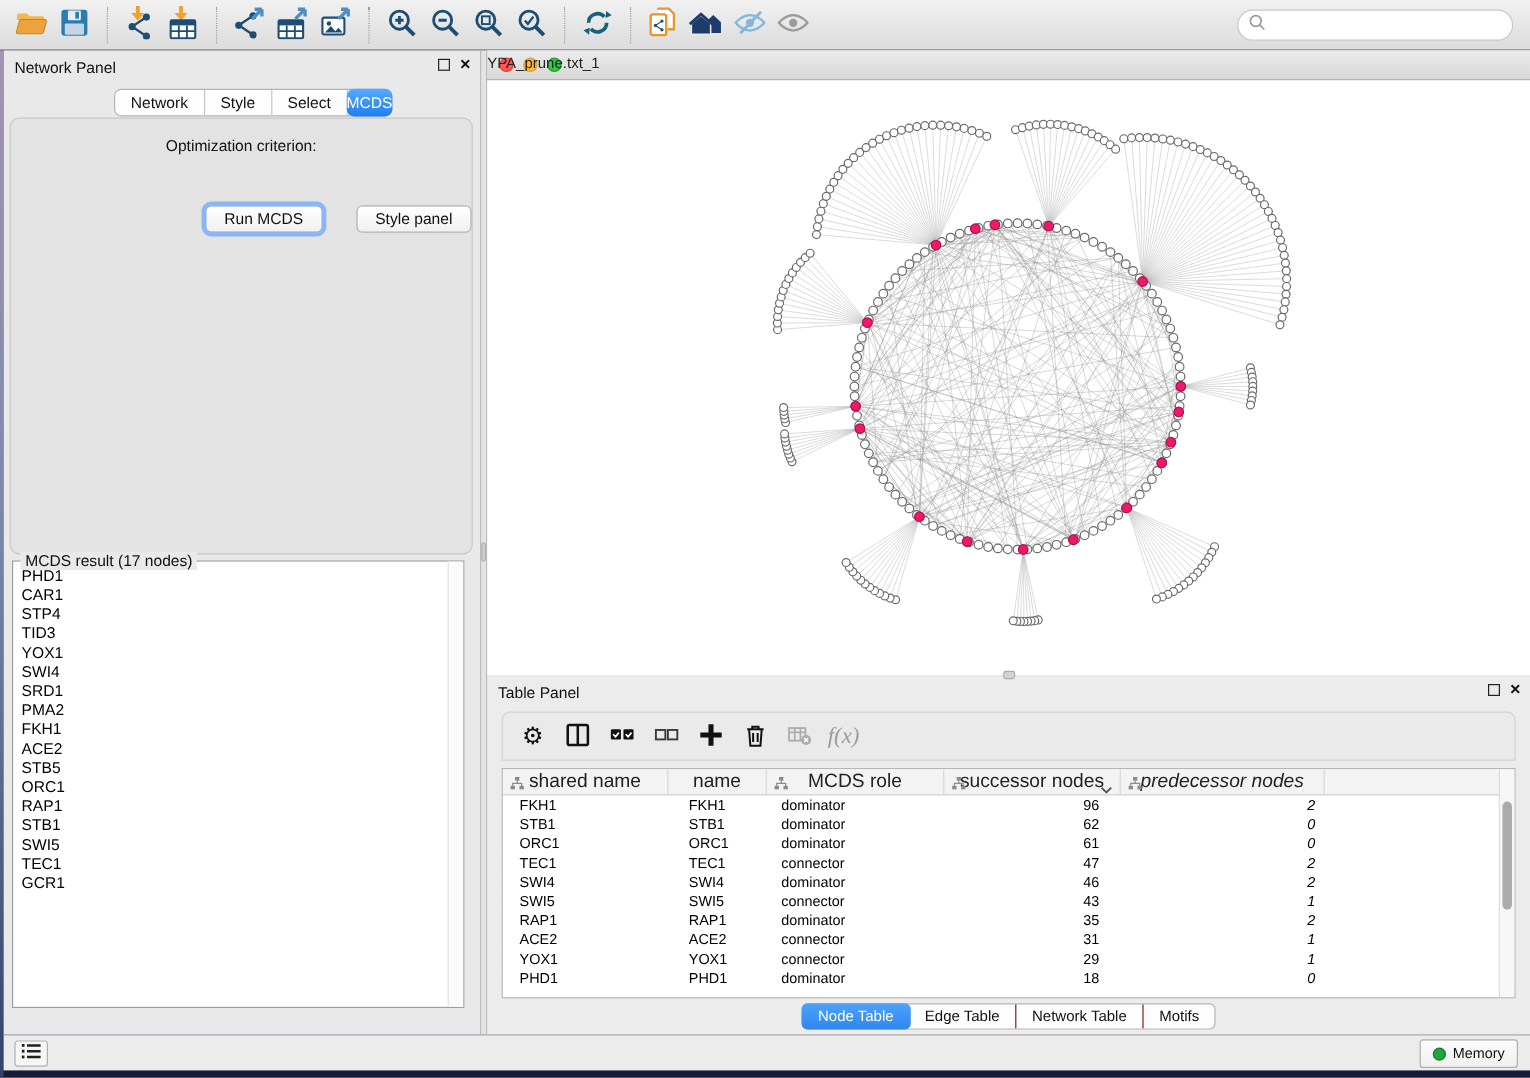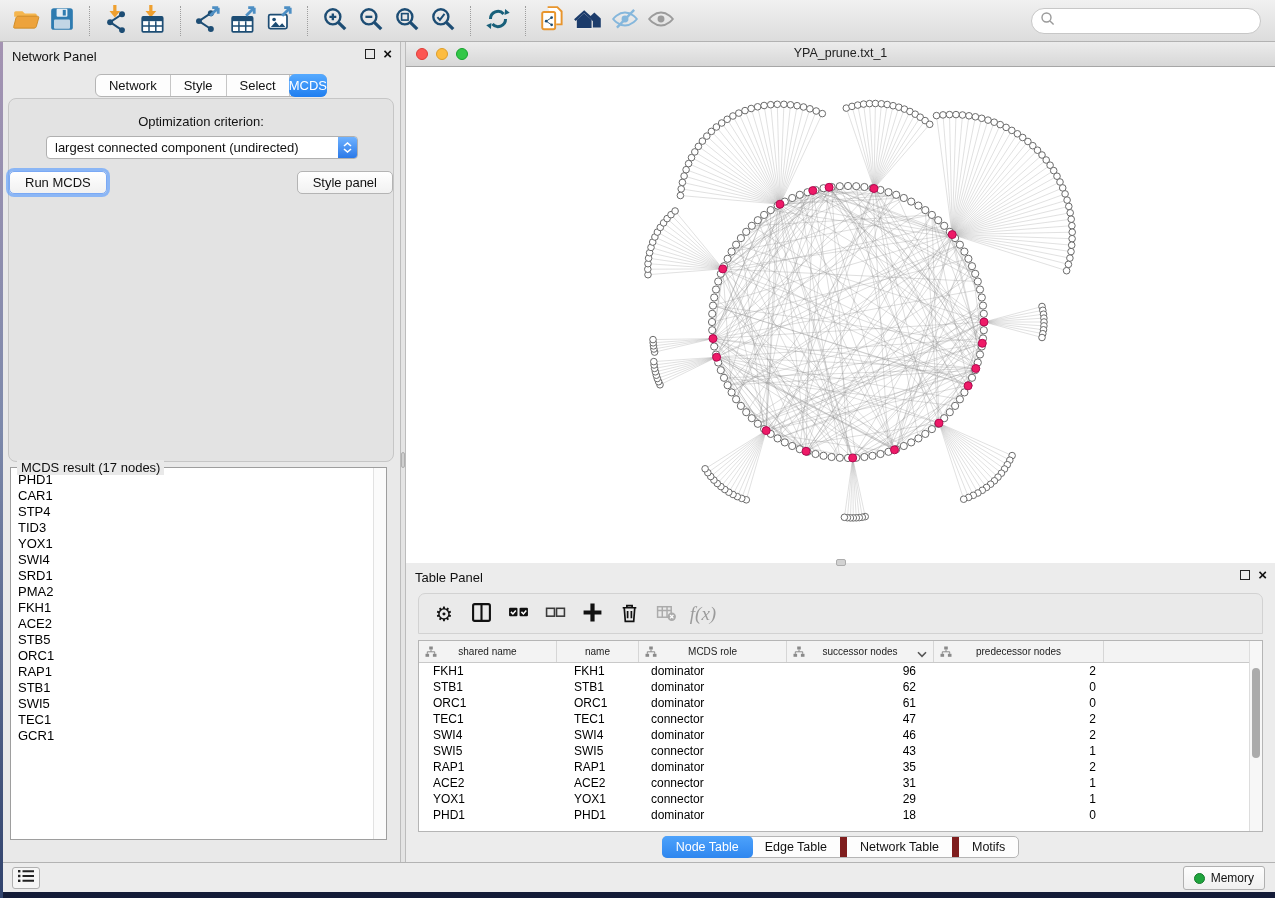--- a/index.html
+++ b/index.html
@@ -40,21 +40,21 @@
   .cp-inner { position:absolute; left:5px; top:56px; width:386px; height:364px;
               background:#e3e3e3; border:1px solid #c6c6c6; border-radius:8px; }
   .opt-label { margin-top:15px; text-align:center; font-size:13px; color:#111; }
   .opt-select { position:absolute; left:37px; top:37px; width:312px; height:23px; background:#fff;
                 border:1px solid #b0b0b0; border-radius:4px; display:flex; align-items:center;
                 cursor:pointer; }
   .opt-select .val { flex:1; font-size:13px; color:#111; padding-left:8px; white-space:nowrap; }
   .stepper { width:19px; height:21px; border-radius:0 3px 3px 0;
              background:linear-gradient(180deg,#6fb2ff,#2b79e8); display:flex; flex-direction:column;
              align-items:center; justify-content:center; gap:1px; }
-  .btn-row { position:absolute; left:0; top:72px; width:100%; display:flex; justify-content:space-between; gap:4px; }
+  .btn-row { position:absolute; left:0; top:72px; width:100%; display:flex; justify-content:flex-end; gap:28px; }
   .btn { background:linear-gradient(180deg,#ffffff,#f1f1f1); border:1px solid #b4b4b4;
          border-radius:5px; font-size:13px; color:#111; padding:3px 15px; font-family:inherit; cursor:pointer; }
   .btn.focused { box-shadow:0 0 0 3px rgba(92,158,255,.65); border-color:#7aa9f5; }
   .mcds-fieldset { position:absolute; left:7px; top:425px; width:377px; height:373px;
                    border:1px solid #9e9e9e; background:#fff; }
   .mcds-legend { position:absolute; left:6px; top:-8px; background:#e9e9e9; padding:0 4px;
                  font-size:13px; color:#111; }
   .mcds-list { position:absolute; left:1px; top:1px; right:14px; bottom:1px; overflow:hidden;
                padding-top:3px; }
   .mitem { font-size:13px; line-height:16px; padding-left:6px; color:#000; cursor:default; }
@@ -69,54 +69,54 @@
   .right-col { position:absolute; left:406px; top:42px; width:869px; height:820px; background:#ececec; }
   .net-window { position:absolute; left:0; top:0; width:869px; height:521px;
                 border-bottom:1px solid #a8a8a8; }
   .net-titlebar { position:absolute; left:0; top:0; width:100%; height:25px;
                   background:linear-gradient(180deg,#ececec,#d7d7d7); border-bottom:1px solid #a6a6a6; }
   .lights { position:absolute; left:10px; top:6px; display:flex; gap:8px; }
   .light { width:12px; height:12px; border-radius:50%; cursor:pointer; }
   .light.red { background:#fc5753; border:1px solid #df3e37; }
   .light.yellow { background:#fdbc40; border:1px solid #de9e29; }
   .light.green { background:#33c748; border:1px solid #16a32e; }
-  .net-title { position:absolute; left:0; right:0; top:4px; text-align:center; font-size:12.5px; color:#222; }
+  .net-title { position:absolute; left:0; right:0; top:4px; font-size:12.5px; color:#222; }
   .net-canvas { position:absolute; left:0; top:25px; width:869px; height:496px; background:#fff; cursor:default; }
   .hgrip { position:absolute; left:50%; bottom:-4px; width:10px; height:7px; margin-left:-5px;
            background:#d2d2d2; border:1px solid #adadad; border-radius:2px; z-index:5; cursor:row-resize; }
   
   .table-panel { position:absolute; left:0; top:521px; width:869px; height:299px; background:#ececec; }
   .tp-toolbar { position:absolute; left:12px; top:30px; width:845px; height:41px; background:#eaeaea;
                 border:1px solid #d2d2d2; border-radius:7px 7px 0 0; display:flex; align-items:center;
                 padding-left:10px; gap:7px; }
   .tp-btn { width:30px; height:30px; border:none; background:transparent; display:flex;
             align-items:center; justify-content:center; cursor:pointer; }
   .tp-btn.disabled { cursor:default; }
   .gear-glyph { font-size:20px; line-height:20px; color:#111; }
   .fx-glyph { font-family:"Liberation Serif","DejaVu Serif",serif; font-style:italic; font-size:19px; color:#9b9b9b; }
   .ntable { position:absolute; left:12px; top:77px; width:845px; height:192px; background:#fff;
             border:1px solid #b5b5b5; overflow:hidden; }
   .thead { display:flex; height:22px; background:#f3f3f3; border-bottom:1px solid #c9c9c9; }
   .thcell { position:relative; display:flex; align-items:center; justify-content:center;
-            border-right:1px solid #d6d6d6; font-size:10px; color:#222; cursor:pointer; }
+            border-right:1px solid #d6d6d6; font-size:16px; color:#222; cursor:pointer; }
   .thcell .colicon { position:absolute; left:6px; top:5px; }
   .thcell .sorticon { position:absolute; right:6px; top:8px; }
   .trow { display:flex; height:16px; align-items:center; background:#fff; cursor:default; }
   .tcell { font-size:12px; color:#000; overflow:hidden; white-space:nowrap; }
   .c0 { width:138px; } .c1 { width:82px; } .c2 { width:148px; } .c3 { width:147px; }
-  .c4 { width:170px; } .c5 { flex:1; }
+  .c4 { width:170px;font-style:italic; } .c5 { flex:1; }
   .trow .c0 { padding-left:14px; } .trow .c1 { padding-left:17px; } .trow .c2 { padding-left:12px; }
   .trow .c3 { text-align:right; padding-right:18px; } .trow .c4 { text-align:right; padding-right:8px; }
   .tscroll { position:absolute; right:0; top:0; bottom:0; width:13px; background:#f7f7f7;
              border-left:1px solid #ddd; }
   .tthumb { position:absolute; left:2px; top:27px; width:8px; height:90px; background:#ababab;
             border-radius:4px; cursor:pointer; }
   .ttabs-row { position:absolute; left:0; top:273px; width:100%; display:flex; justify-content:center; }
   .ttab-group { display:flex; background:#fdfdfd; border:1px solid #b5b5b5; border-radius:5px; }
-  .ttab { padding:3px 13px; font-size:12.5px; color:#111; border-right:7px solid #7f1d1d; cursor:pointer; }
+  .ttab { padding:3px 13px; font-size:12.5px; color:#111; border-right:1px solid #7f1d1d; cursor:pointer; }
   .ttab:last-child { border-right:none; }
   .ttab.sel { background:linear-gradient(180deg,#4da2fb,#2e86ef); color:#fff; border-radius:5px;
               margin:-1px; border:none; padding:4px 14px; }
   
   .status-bar { position:absolute; left:3px; top:862px; width:1272px; height:30px; background:#ececec;
                 border-top:1px solid #b3b3b3; }
   .list-btn { position:absolute; left:9px; top:4px; width:28px; height:22px; background:#f6f6f6;
               border:1px solid #b0b0b0; border-radius:3px; display:flex; align-items:center;
               justify-content:center; cursor:pointer; }
   .memory-btn { position:absolute; right:10px; top:3px; height:24px; background:linear-gradient(180deg,#fdfdfd,#f0f0f0);
@@ -320,31 +320,20 @@
     <div class="ctabbar">
       <div class="ctab-group">
           <div class="ctab">Network</div>
           <div class="ctab">Style</div>
           <div class="ctab">Select</div>
           <div class="ctab sel">MCDS</div>
         </div>
     </div>
     <div class="cp-inner">
       <div class="opt-label">Optimization criterion:</div>
-      <div class="opt-select">
-        <span class="val">largest connected component (undirected)</span>
-        <span class="stepper">
-          <svg width="9" height="5" viewBox="0 0 9 5">
-              <path d="M1 4l3.5-3L8 4" fill="none" stroke="#fff" stroke-width="1.6"></path>
-            </svg>
-          <svg width="9" height="5" viewBox="0 0 9 5">
-              <path d="M1 1l3.5 3L8 1" fill="none" stroke="#fff" stroke-width="1.6"></path>
-            </svg>
-        </span>
-      </div>
       <div class="btn-row">
         <button class="btn focused">Run MCDS</button>
         <button class="btn">Style panel</button>
       </div>
     </div>
     <div class="mcds-fieldset">
       <span class="mcds-legend">MCDS result (17 nodes)</span>
       <div class="mcds-list">
           <div class="mitem">PHD1</div>
           <div class="mitem">CAR1</div>

